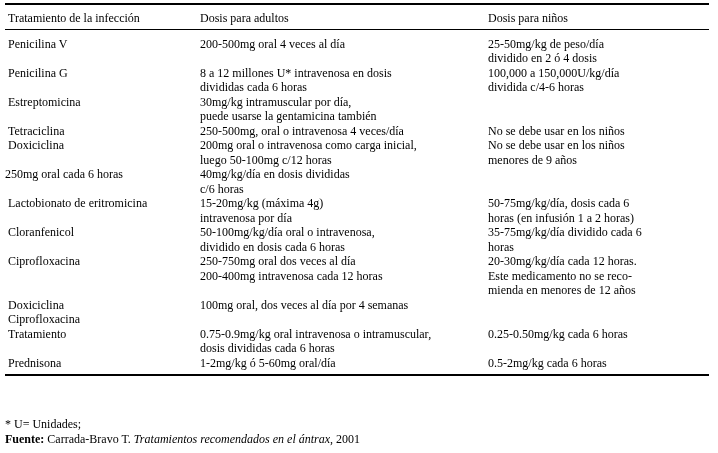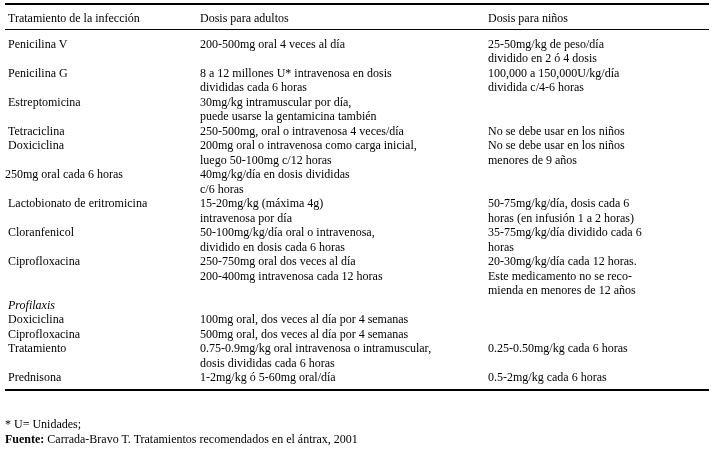--- a/index.html
+++ b/index.html
@@ -55,20 +55,21 @@
   .footnotes {
     position: absolute;
     left: 5px;
     top: 417px;
     line-height: 15px;
   }
   .fuente-label {
     font-weight: bold;
   }
   .fuente-title {
+    font-style: italic;
   }
 </style>
 </head>
 <body>
 
 <div class="doc">
 
   <div class="dose-table">
 
     <div class="thead">
@@ -139,35 +140,29 @@
 
       <div class="row">
         <div class="cell c1">Ciprofloxacina</div>
         <div class="cell c2">250-750mg oral dos veces al día
 200-400mg intravenosa cada 12 horas</div>
         <div class="cell c3">20-30mg/kg/día cada 12 horas.
 Este medicamento no se reco-
 mienda en menores de 12 años</div>
       </div>
 
-      <div class="row row-section">
-        <div class="cell c1">Profilaxis</div>
-        <div class="cell c2"></div>
-        <div class="cell c3"></div>
-      </div>
 
       <div class="row">
         <div class="cell c1">Doxiciclina</div>
         <div class="cell c2">100mg oral, dos veces al día por 4 semanas</div>
         <div class="cell c3"></div>
       </div>
 
       <div class="row">
         <div class="cell c1">Ciprofloxacina</div>
-        <div class="cell c2">500mg oral, dos veces al día por 4 semanas</div>
         <div class="cell c3"></div>
       </div>
 
       <div class="row">
         <div class="cell c1">Tratamiento</div>
         <div class="cell c2">0.75-0.9mg/kg oral intravenosa o intramuscular,
 dosis divididas cada 6 horas</div>
         <div class="cell c3">0.25-0.50mg/kg cada 6 horas</div>
       </div>
 

